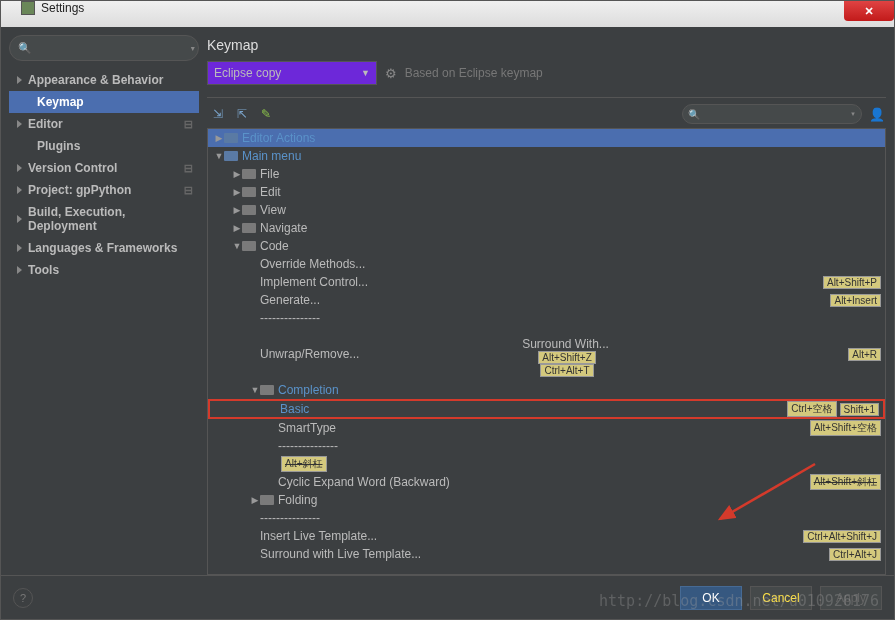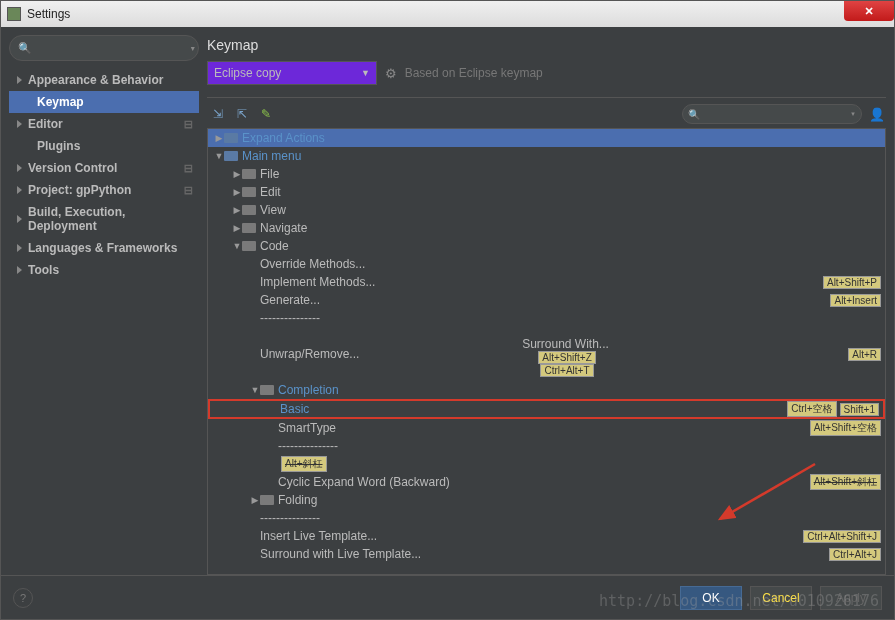--- a/index.html
+++ b/index.html
@@ -1,18 +1,18 @@
 <!DOCTYPE html>
 <html><head>
 <meta charset="utf-8">
 <style>
   * { box-sizing: border-box; margin: 0; padding: 0; font-family: "Segoe UI", Arial, sans-serif; }
   body { width: 895px; height: 620px; background: #3c3f41; color: #bbb; overflow: hidden; position: relative; }
   .window { width: 100%; height: 100%; border: 1px solid #555; display: flex; flex-direction: column; }
-  .titlebar { height: 26px; background: linear-gradient(#f0f0f0,#dcdcdc); display: flex; align-items: center; padding-left: 6px; position: relative; color: #222; font-size: 12px; }
+  .titlebar { height: 26px; background: linear-gradient(#f0f0f0,#dcdcdc); display: flex; padding-left: 20px; position: relative; color: #222; font-size: 12px; }
   .titlebar .app-icon { width: 14px; height: 14px; background: #6a8759; margin-right: 6px; border: 1px solid #555; }
   .titlebar .close-btn { position: absolute; right: 0; top: 0; width: 50px; height: 20px; background: linear-gradient(#e04343,#c21a1a); color: white; display: flex; align-items: center; justify-content: center; border-radius: 0 0 4px 4px; font-size: 11px; font-weight: bold; }
   .body-area { flex: 1; display: flex; background: #3c3f41; padding: 8px 8px 0 8px; gap: 8px; min-height: 0; }
   .sidebar { width: 190px; display: flex; flex-direction: column; }
   .search-wrap { height: 26px; background: #45494a; border: 1px solid #555; border-radius: 13px; display: flex; align-items: center; padding: 0 8px; margin-bottom: 8px; }
   .search-wrap input { background: transparent; border: none; color: #bbb; outline: none; font-size: 12px; flex: 1; }
   .sidebar-items { font-size: 12px; }
   .sb-item { padding: 4px 4px 4px 8px; display: flex; align-items: center; gap: 6px; cursor: pointer; position: relative; }
   .sb-item.child { padding-left: 28px; }
   .sb-item.selected { background: #4b6eaf; color: #fff; }
@@ -138,21 +138,21 @@
             <span style="font-size:7px;color:#888;">▾</span>
           </div>
           <span class="person-icon">👤</span>
         </div>
       </div>
       <div class="tree-wrap">
         <div class="tree" id="tree">
             <div class="tree-row sel-blue" style="padding-left: 6px;">
               <span class="tr-arrow">▶</span>
               <span class="folder-icon blue"></span>
-              <span class="tree-label link-text">Expand Actions</span>
+              <span class="tree-label link-text">Editor Actions</span>
             </div>
             <div class="tree-row" style="padding-left: 6px;">
               <span class="tr-arrow">▼</span>
               <span class="folder-icon blue"></span>
               <span class="tree-label link-text">Main menu</span>
             </div>
             <div class="tree-row" style="padding-left: 24px;">
               <span class="tr-arrow">▶</span>
               <span class="folder-icon"></span>
               <span class="tree-label">File</span>
@@ -176,21 +176,21 @@
               <span class="tr-arrow">▼</span>
               <span class="folder-icon"></span>
               <span class="tree-label">Code</span>
             </div>
             <div class="tree-row" style="padding-left: 42px;">
               <span class="tr-arrow">&nbsp;</span>
               <span class="tree-label">Override Methods...</span>
             </div>
             <div class="tree-row" style="padding-left: 42px;">
               <span class="tr-arrow">&nbsp;</span>
-              <span class="tree-label">Implement Methods...</span>
+              <span class="tree-label">Implement Control...</span>
               <span class="shortcut">Alt+Shift+P</span>
             </div>
             <div class="tree-row" style="padding-left: 42px;">
               <span class="tr-arrow">&nbsp;</span>
               <span class="tree-label">Generate...</span>
               <span class="shortcut">Alt+Insert</span>
             </div>
             <div class="tree-row" style="padding-left: 42px;">
               <span class="tr-arrow">&nbsp;</span>
               <span class="tree-label">---------------</span>

